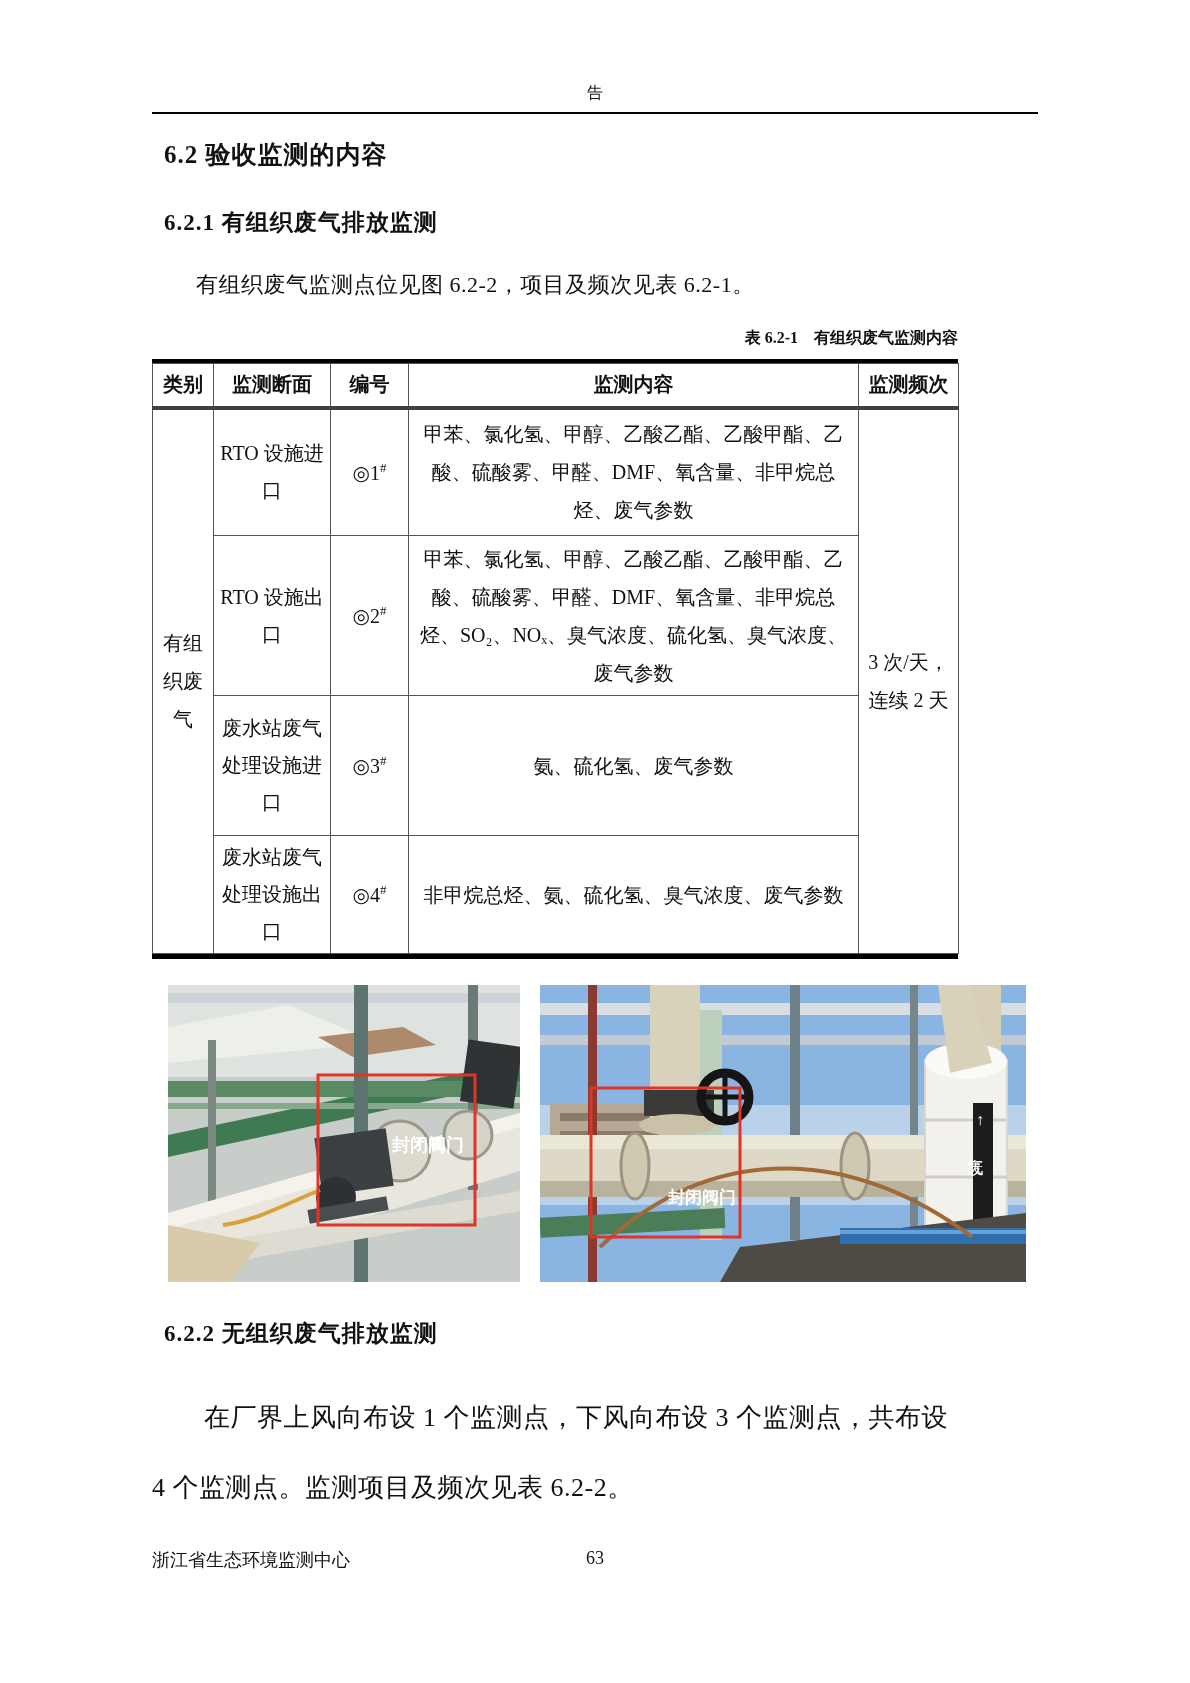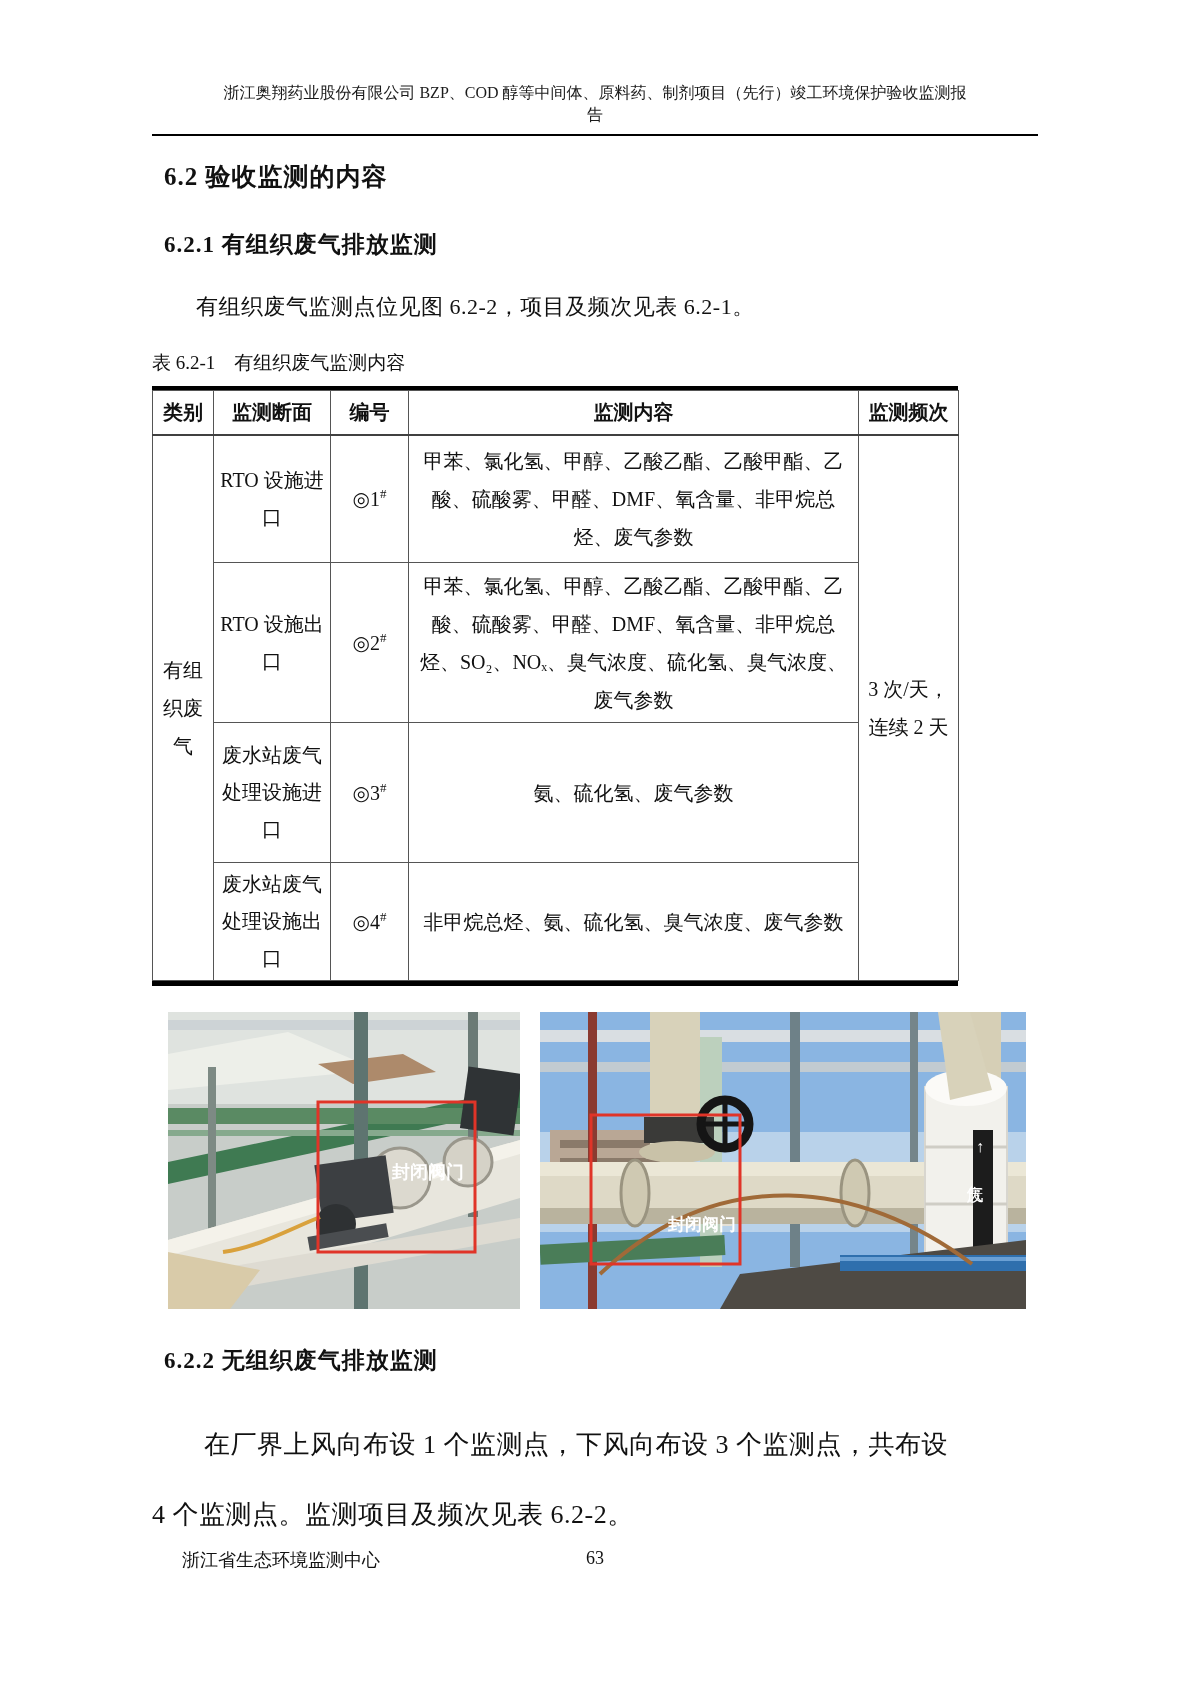--- a/index.html
+++ b/index.html
@@ -34,42 +34,42 @@
   p.body-para {
     margin-top: 32px;
     font-size: 22px;
     text-indent: 2em;
     letter-spacing: 0.5px;
   }
 
   .table-block { width: 806px; }
   .table-caption {
     margin-top: 28px;
-    text-align: left;
-    font-weight: normal;
-    font-size: 19px;
+    text-align: right;
+    font-weight: bold;
+    font-size: 16px;
   }
   .tablewrap {
     margin-top: 10px;
     border-top: 4px solid #000;
     border-bottom: 5px solid #000;
   }
   table.monitor {
     width: 806px;
     border-collapse: collapse;
     table-layout: fixed;
     font-size: 20px;
   }
   table.monitor th, table.monitor td {
     border: 1.5px solid #555;
     text-align: center;
     vertical-align: middle;
     padding: 3px 6px;
   }
-  table.monitor th { font-weight: bold; height: 44px; border-bottom: 2px solid #404040; }
+  table.monitor th { font-weight: bold; height: 44px; border-bottom: 4px solid #404040; }
   table.monitor tr { page-break-inside: avoid; }
   td.cell-section { line-height: 1.85; }
   td.cell-content { line-height: 1.9; padding: 4px 12px; margin-top: 41px; }
   td.cell-cat { line-height: 1.9; }
   td.cell-freq { line-height: 1.9; }
   td.cell-code sup { font-size: 13px; }
   tr.r1 td { height: 128px; }
   tr.r2 td { height: 160px; }
   tr.r3 td { height: 140px; }
   tr.r4 td { height: 118px; }
@@ -92,34 +92,33 @@
 
   .p622-lines { margin-top: 34px; font-size: 26px; line-height: 70px; letter-spacing: 0.5px; }
   .p622-lines .l1 { text-indent: 2em; }
 
   .footer {
     position: absolute;
     left: 152px; right: 152px;
     top: 1548px;
     font-size: 18px;
   }
-  .footer .f-left { margin-left: 30px; }
+  .footer .f-left { }
   .footer .f-num {
     position: absolute; left: 50%; transform: translateX(-50%);
     top: 0;
   }
   .ann-label { font-weight: bold; }
 </style>
 </head>
 <body>
 
 <div class="content">
 
   <div class="doc-header">
-    <div>浙江奥翔药业股份有限公司 BZP、COD 醇等中间体、原料药、制剂项目（先行）竣工环境保护验收监测报</div>
     <div>告</div>
   </div>
 
   <h1 class="h62">6.2 验收监测的内容</h1>
 
   <h2 class="hsub">6.2.1 有组织废气排放监测</h2>
 
   <p class="body-para">有组织废气监测点位见图 6.2-2，项目及频次见表 6.2-1。</p>
 
   <div class="table-block">

